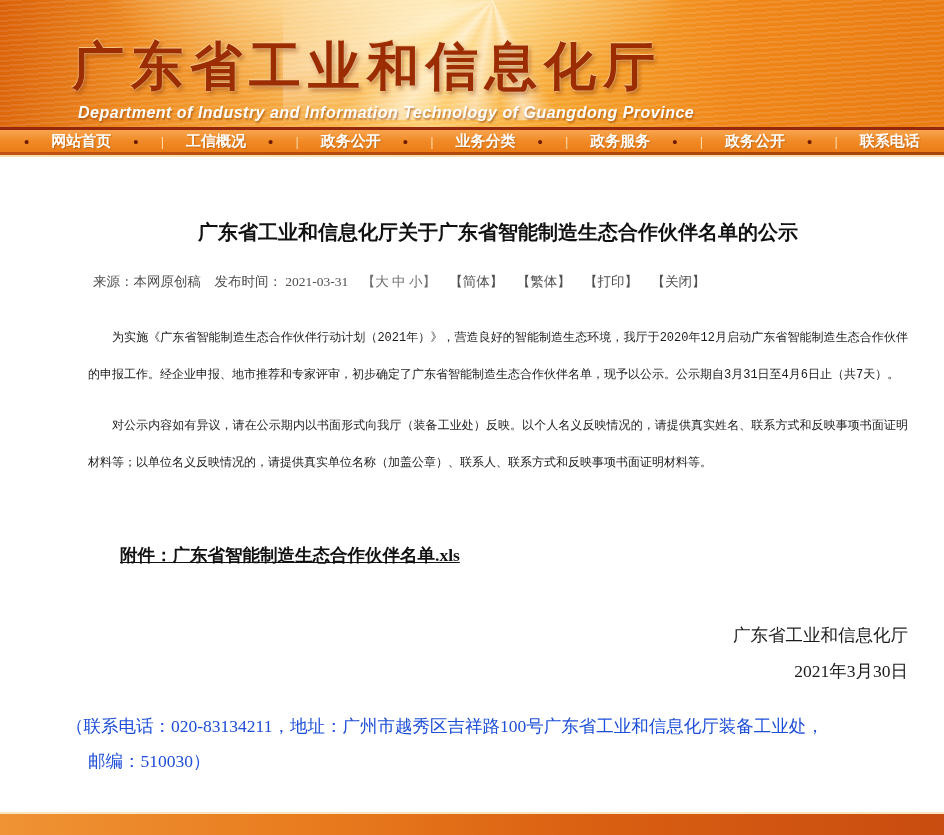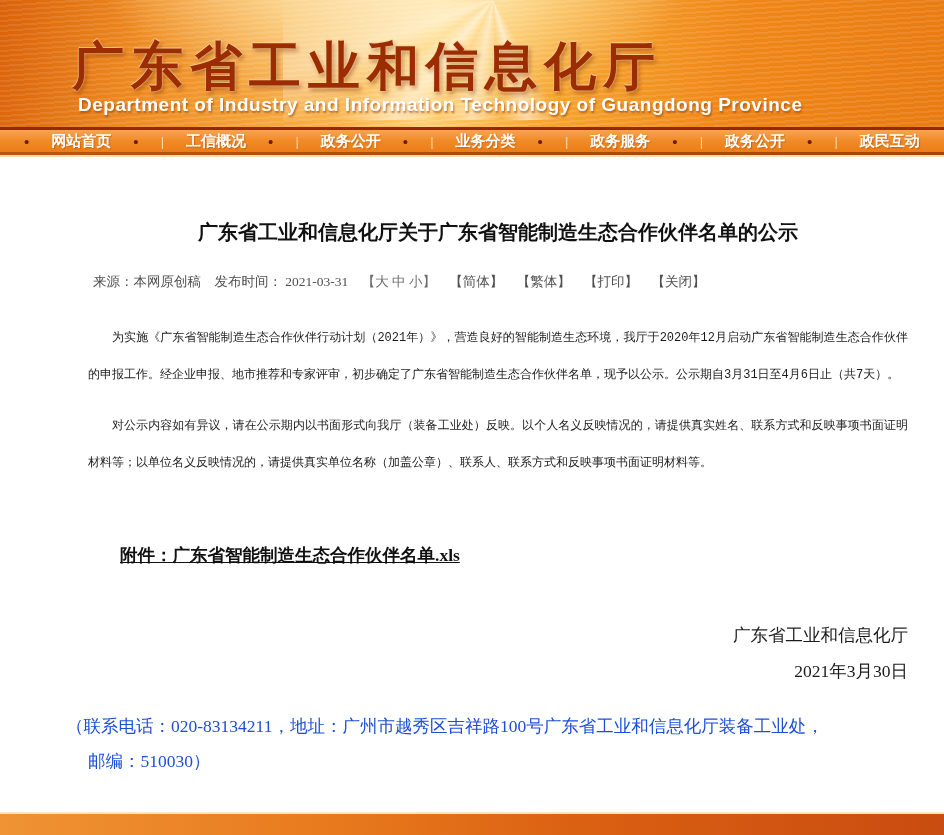--- a/index.html
+++ b/index.html
@@ -31,22 +31,22 @@
     pointer-events: none;
   }
   .banner-title {
     position: absolute; left: 72px; top: 32px;
     font-size: 52px; font-weight: bold; letter-spacing: 7px;
     color: #9c2c02;
     text-shadow: 0 0 2px rgba(255,248,220,0.9), 2px 3px 4px rgba(130,45,0,0.45), 0 -1px 0 rgba(255,200,120,0.8);
     white-space: nowrap;
   }
   .banner-subtitle {
-    position: absolute; left: 78px; top: 94px;
-    font-size: 19px; font-weight: bold; 
+    position: absolute; left: 78px; top: 104px;
+    font-size: 16px; font-weight: bold; font-style: italic;
     letter-spacing: 0.5px; color: #ffffff;
     text-shadow: 1px 2px 2px rgba(150,65,0,0.65);
     white-space: nowrap;
   }
 
   
   .nav-wrap { width: 944px; }
   .nav-bar {
     display: flex; align-items: center; justify-content: space-between;
     height: 25px; padding: 0 24px;
@@ -138,21 +138,21 @@
     <span class="nav-pipe">|</span>
     <a class="nav-link">业务分类</a>
     <span class="nav-dot">•</span>
     <span class="nav-pipe">|</span>
     <a class="nav-link">政务服务</a>
     <span class="nav-dot">•</span>
     <span class="nav-pipe">|</span>
     <a class="nav-link">政务公开</a>
     <span class="nav-dot">•</span>
     <span class="nav-pipe">|</span>
-    <a class="nav-link">政民互动</a>
+    <a class="nav-link">联系电话</a>
   </nav>
   <div class="nav-under-dark"></div>
   <div class="nav-under-light"></div>
 </div>
 
 <main class="article">
   <h2 class="article-title">广东省工业和信息化厅关于广东省智能制造生态合作伙伴名单的公示</h2>
 
   <div class="meta">
     <span>来源：本网原创稿</span>

